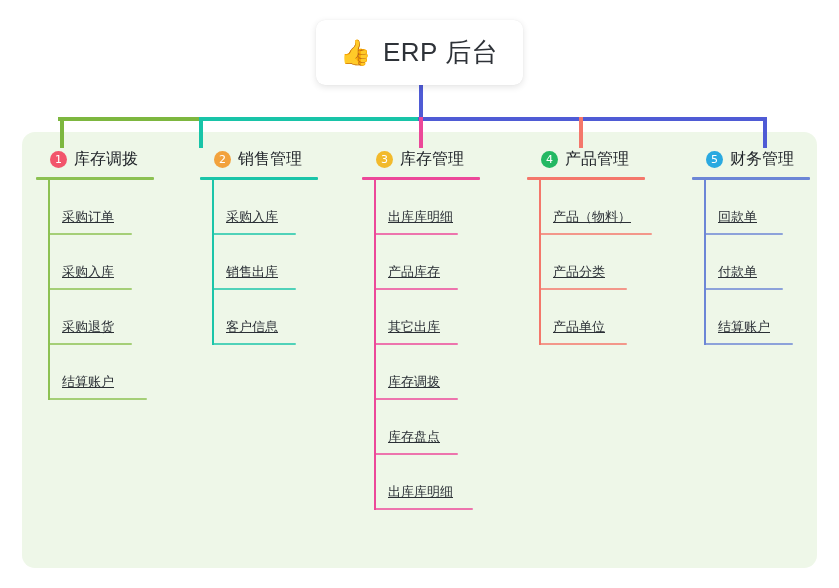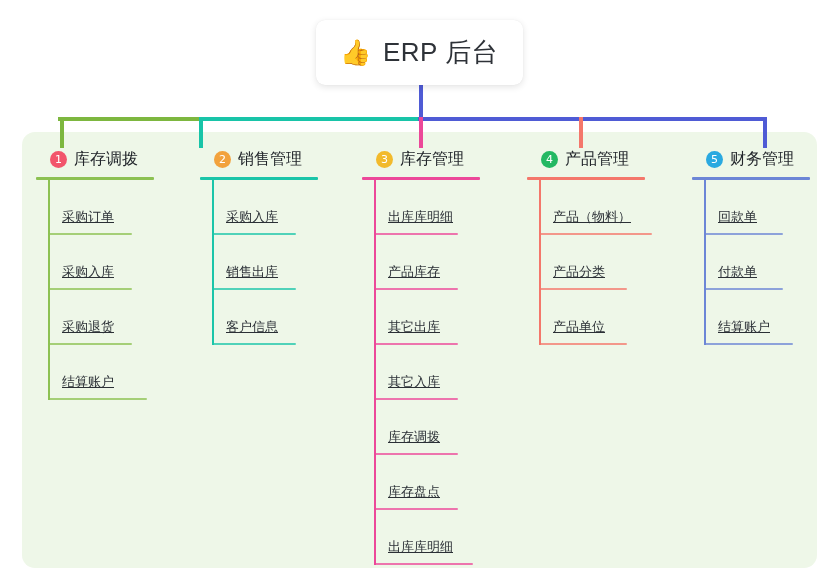--- a/index.html
+++ b/index.html
@@ -222,25 +222,20 @@
         <div class="child-label">产品库存</div>
         <div class="child-rule" style="background: rgb(236, 72, 153); opacity: 0.75; width: 84px;"></div>
       </div>
       <div class="child">
         <div class="child-stem" style="background: rgb(236, 72, 153); height: 55px;"></div>
         <div class="child-label">其它出库</div>
         <div class="child-rule" style="background: rgb(236, 72, 153); opacity: 0.75; width: 84px;"></div>
       </div>
       <div class="child">
         <div class="child-stem" style="background: rgb(236, 72, 153); height: 55px;"></div>
-        <div class="child-label">其它入库</div>
-        <div class="child-rule" style="background: rgb(236, 72, 153); opacity: 0.75; width: 84px;"></div>
-      </div>
-      <div class="child">
-        <div class="child-stem" style="background: rgb(236, 72, 153); height: 55px;"></div>
         <div class="child-label">库存调拨</div>
         <div class="child-rule" style="background: rgb(236, 72, 153); opacity: 0.75; width: 84px;"></div>
       </div>
       <div class="child">
         <div class="child-stem" style="background: rgb(236, 72, 153); height: 55px;"></div>
         <div class="child-label">库存盘点</div>
         <div class="child-rule" style="background: rgb(236, 72, 153); opacity: 0.75; width: 84px;"></div>
       </div>
       <div class="child">
         <div class="child-stem" style="background: rgb(236, 72, 153); height: 55px;"></div>

